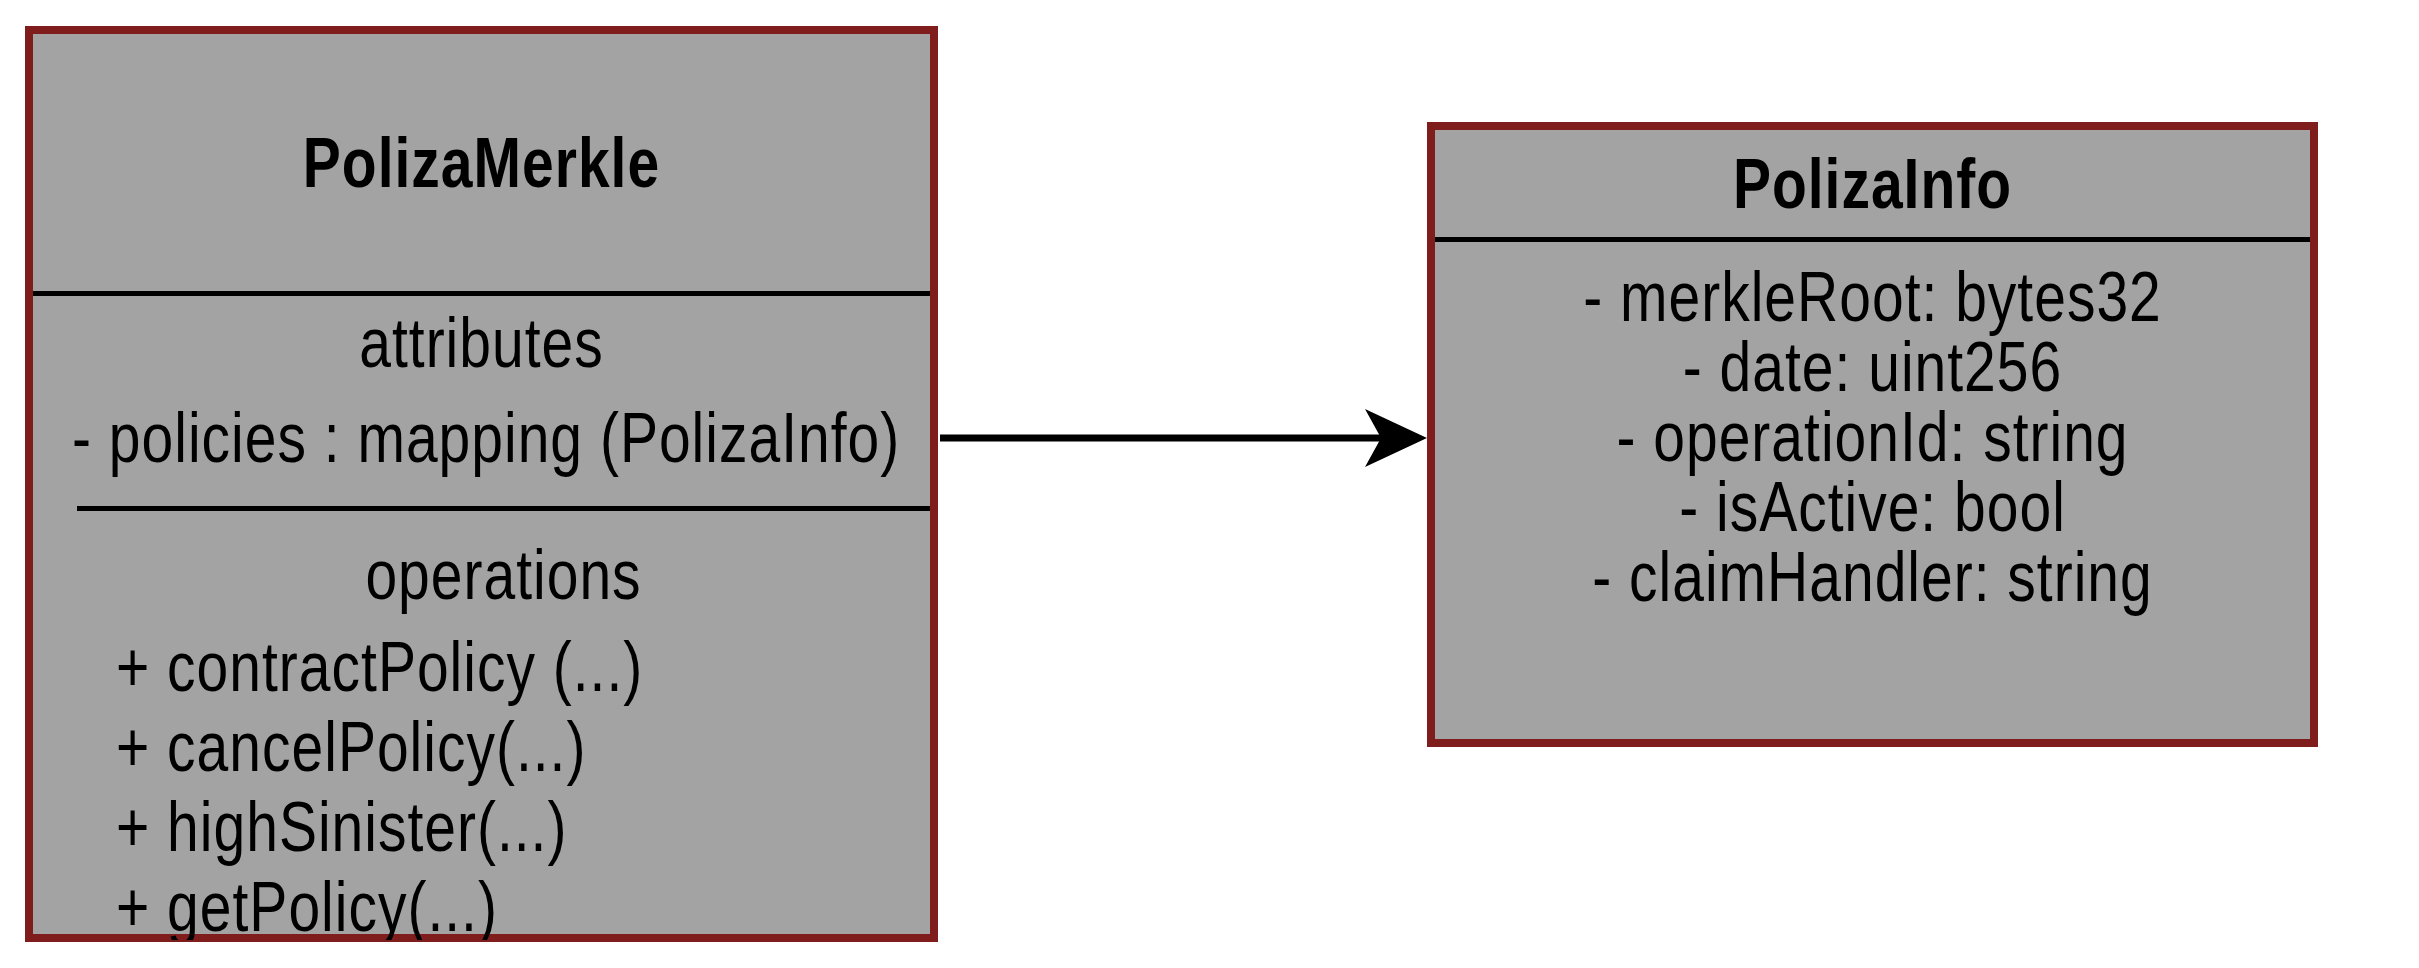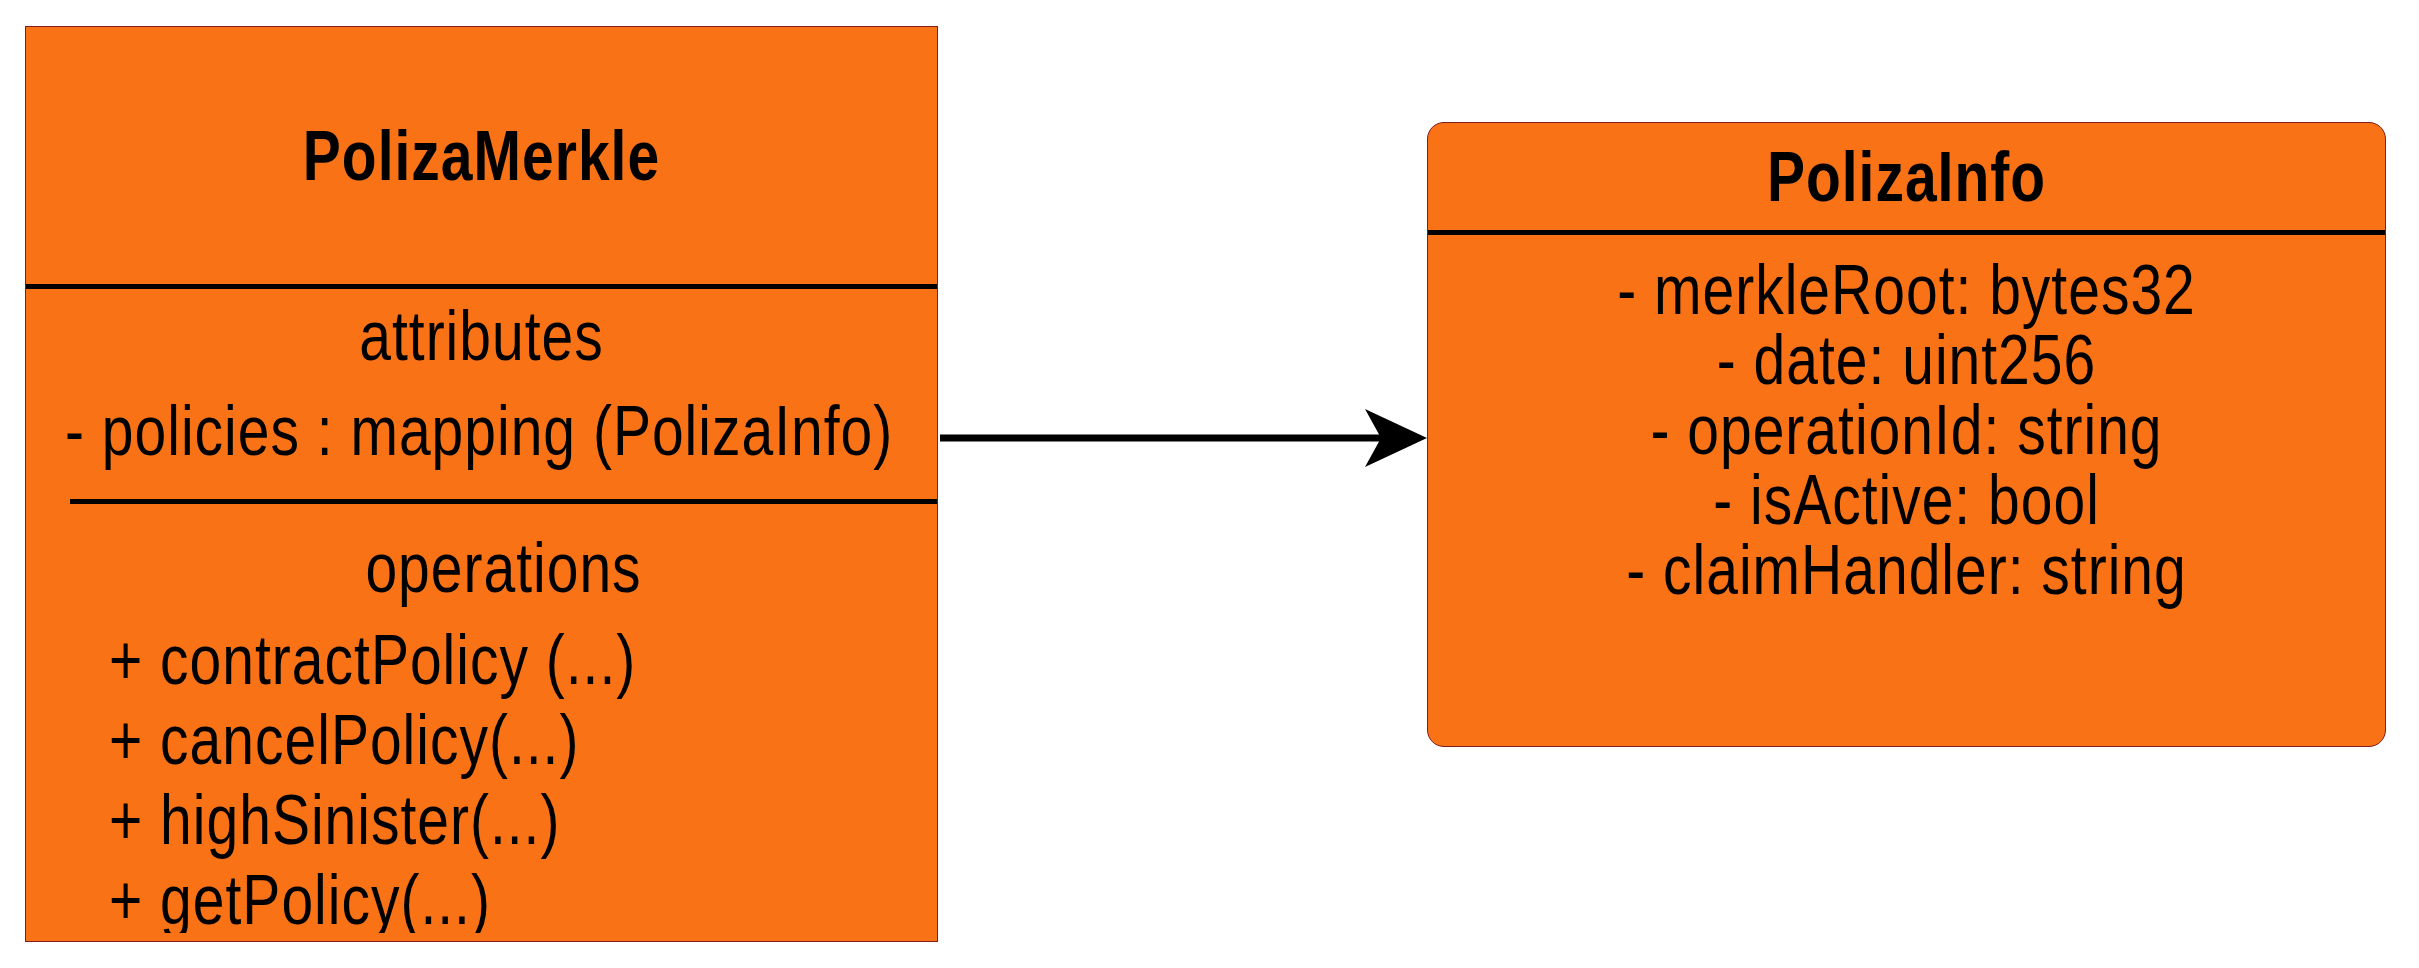--- a/index.html
+++ b/index.html
@@ -7,26 +7,26 @@
     position: relative;
     width: 2419px;
     height: 968px;
     background: #ffffff;
     overflow: hidden;
     font-family: "Liberation Sans", "DejaVu Sans", sans-serif;
     color: #000;
   }
   .uml-class {
     position: absolute;
-    background: #f97316;
-    border: 1px solid #7f1d1d;
+    background: #a3a3a3;
+    border: 8px solid #7f1d1d;
     box-sizing: border-box;
   }
   .uml-left  { left: 25px;   top: 26px;  width: 913px; height: 916px; }
-  .uml-right { left: 1427px; top: 122px; width: 959px; height: 625px; border-radius: 17px; }
+  .uml-right { left: 1427px; top: 122px; width: 891px; height: 625px; }
 
   .comp { box-sizing: border-box; overflow: hidden; }
   .comp + .comp { border-top: 5px solid #000; }
 
   
   .uml-left .c-title { height: 257px; display: flex; align-items: center; justify-content: center; }
   .uml-left .c-attrs { height: 215px; padding-top: 12px; }
   .uml-left .c-ops   { height: 434px; padding-top: 24px; margin-left: 44px; }
 
   

